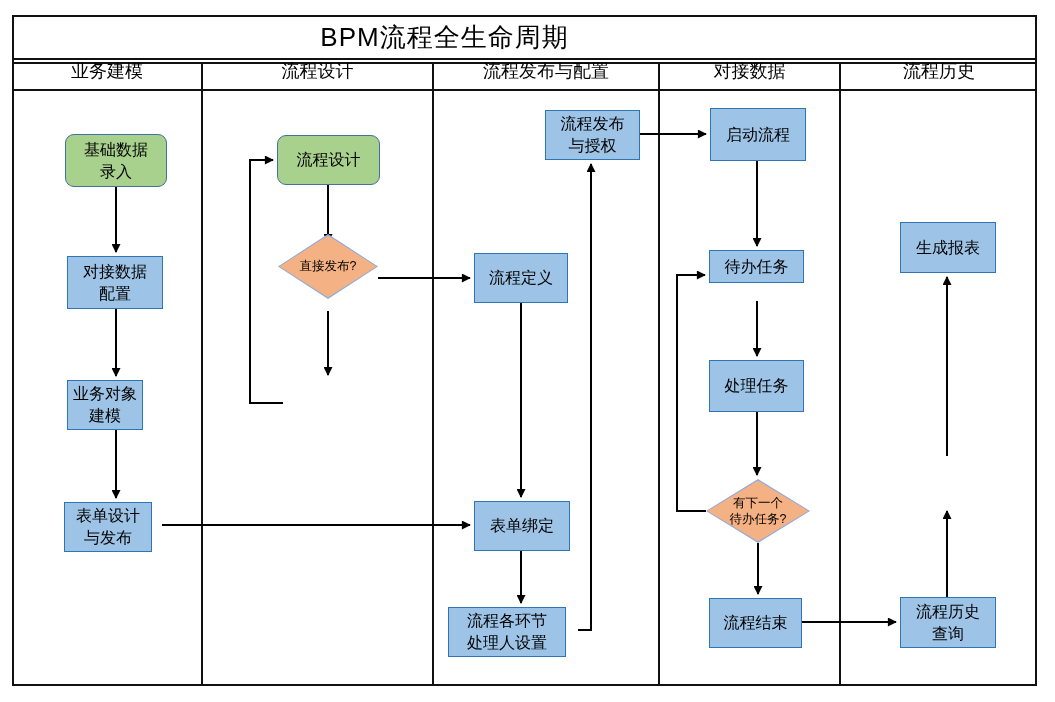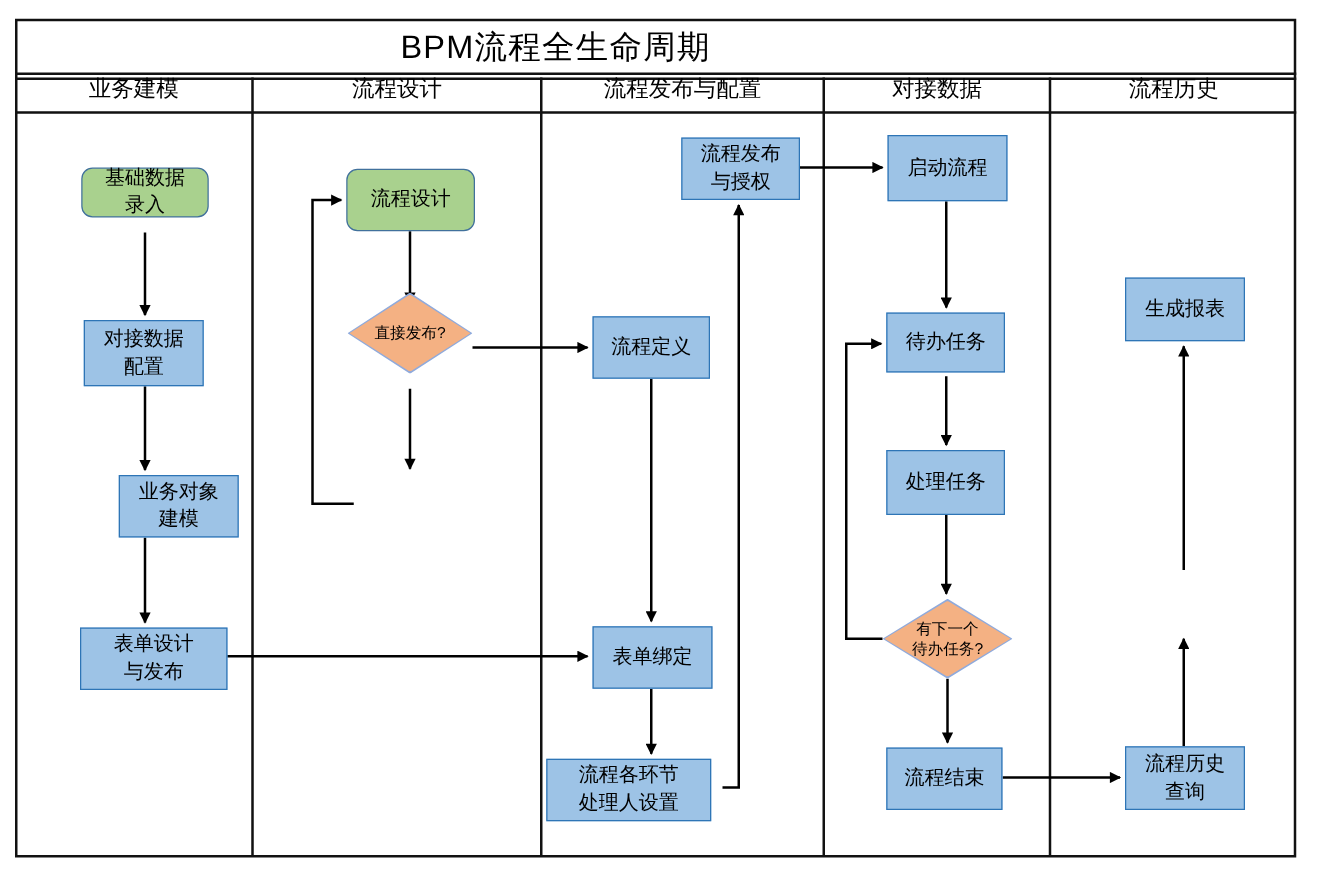--- a/index.html
+++ b/index.html
@@ -76,33 +76,33 @@
     <path d="M757 161 L757 246" marker-end="url(#arrow)"></path>
     <path d="M757 301 L757 356" marker-end="url(#arrow)"></path>
     <path d="M757 412 L757 475" marker-end="url(#arrow)"></path>
     <path d="M758 543 L758 594" marker-end="url(#arrow)"></path>
     <path d="M706 511 L677 511 L677 275 L705 275" marker-end="url(#arrow)"></path>
     <path d="M802 622 L896 622" marker-end="url(#arrow)"></path>
     <path d="M947 597 L947 511" marker-end="url(#arrow)"></path>
     <path d="M947 456 L947 277" marker-end="url(#arrow)"></path>
   </svg>
 
-  <div class="node green" style="left:65px;top:134px;width:102px;height:40px;">
+  <div class="node green" style="left:65px;top:134px;width:102px;height:53px;">
       <span class="label">基础数据
 录入</span>
     </div>
   <div class="node blue" style="left:67px;top:256px;width:96px;height:53px;">
       <span class="label">对接数据
 配置</span>
     </div>
-  <div class="node blue" style="left:67px;top:380px;width:96px;height:50px;margin-left:28px;">
+  <div class="node blue" style="left:67px;top:380px;width:76px;height:50px;">
       <span class="label">业务对象
 建模</span>
     </div>
-  <div class="node blue" style="left:64px;top:502px;width:118px;height:50px;">
+  <div class="node blue" style="left:64px;top:502px;width:88px;height:50px;">
       <span class="label">表单设计
 与发布</span>
     </div>
 
   <div class="node green" style="left:277px;top:135px;width:103px;height:50px;">
       <span class="label">流程设计</span>
     </div>
   <div class="diamond" style="left:278px;top:234px;width:100px;height:65px;">
     <div class="d-outer"></div>
     <div class="d-inner"></div>
@@ -112,29 +112,29 @@
   <div class="node blue" style="left:545px;top:110px;width:95px;height:50px;">
       <span class="label">流程发布
 与授权</span>
     </div>
   <div class="node blue" style="left:474px;top:253px;width:94px;height:50px;">
       <span class="label">流程定义</span>
     </div>
   <div class="node blue" style="left:474px;top:501px;width:96px;height:50px;">
       <span class="label">表单绑定</span>
     </div>
-  <div class="node blue" style="left:437px;top:607px;width:132px;height:50px;">
+  <div class="node blue" style="left:448px;top:607px;width:118px;height:50px;">
       <span class="label">流程各环节
 处理人设置</span>
     </div>
 
   <div class="node blue" style="left:710px;top:108px;width:96px;height:53px;">
       <span class="label">启动流程</span>
     </div>
-  <div class="node blue" style="left:709px;top:250px;width:95px;height:48px;">
+  <div class="node blue" style="left:709px;top:250px;width:95px;height:33px;">
       <span class="label">待办任务</span>
     </div>
   <div class="node blue" style="left:709px;top:360px;width:95px;height:52px;">
       <span class="label">处理任务</span>
     </div>
   <div class="diamond" style="left:706px;top:479px;width:104px;height:64px;">
     <div class="d-outer"></div>
     <div class="d-inner"></div>
     <span class="label">有下一个
 待办任务?</span>

